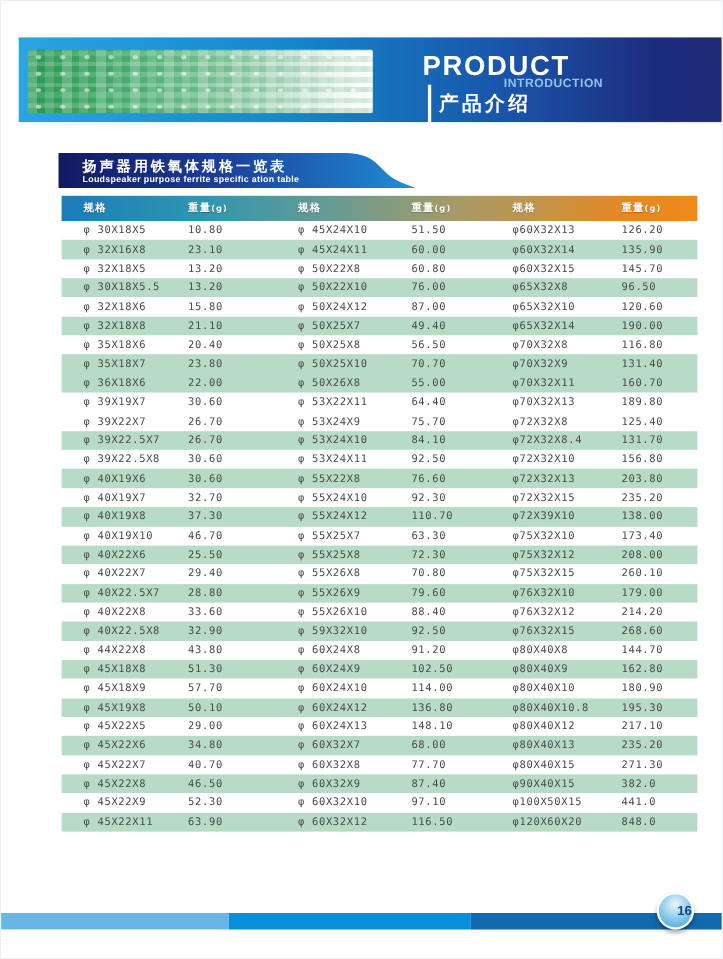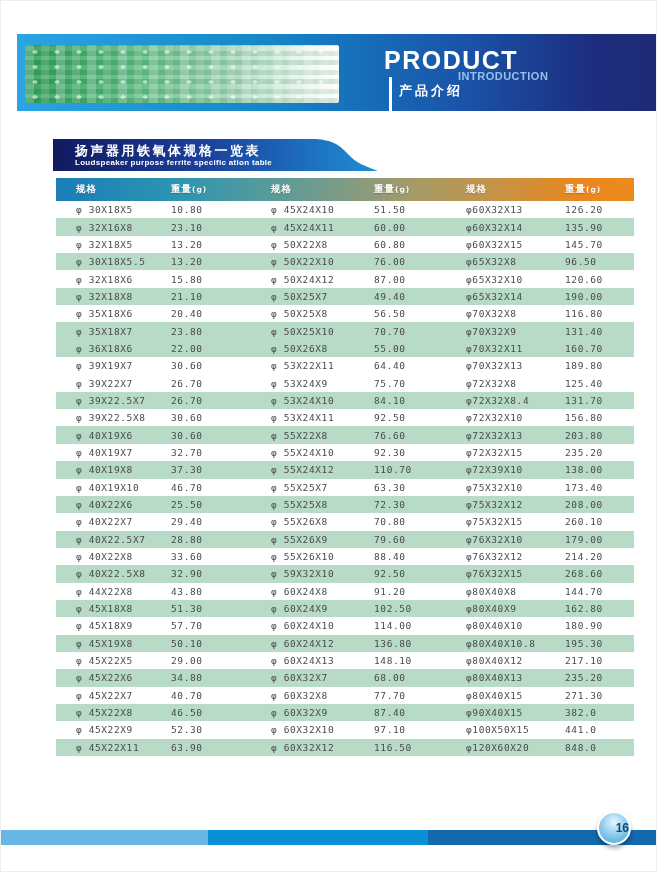--- a/index.html
+++ b/index.html
@@ -29,21 +29,21 @@
     font-size:25px; letter-spacing:1.5px;
   }
   .prod-sub {
     position:absolute; left:441px; top:36px; color:#93c3ec;
     font-family:"Liberation Sans", sans-serif; font-weight:bold;
     font-size:11px; letter-spacing:.5px;
   }
   .vline { position:absolute; left:372px; top:43px; width:3px; height:38px; background:#ffffff; }
   .prod-zh {
     position:absolute; left:382px; top:48px; color:#ffffff;
-    font-weight:bold; font-size:13px; letter-spacing:3px;
+    font-weight:bold; font-size:18px; letter-spacing:3px;
   }
   .logo {
     position:absolute; left:563px; top:12px; width:88px; height:68px;
     background:#1b2262; box-shadow:0 1px 2px rgba(0,0,0,.25);
   }
   .logo svg { position:absolute; left:0; top:0; }
   .logo-text {
     position:absolute; left:28px; top:47px; width:54px; text-align:center;
     color:#ef8b20; font-family:"Liberation Sans", sans-serif; font-weight:bold;
     font-size:9px; letter-spacing:1.5px;

